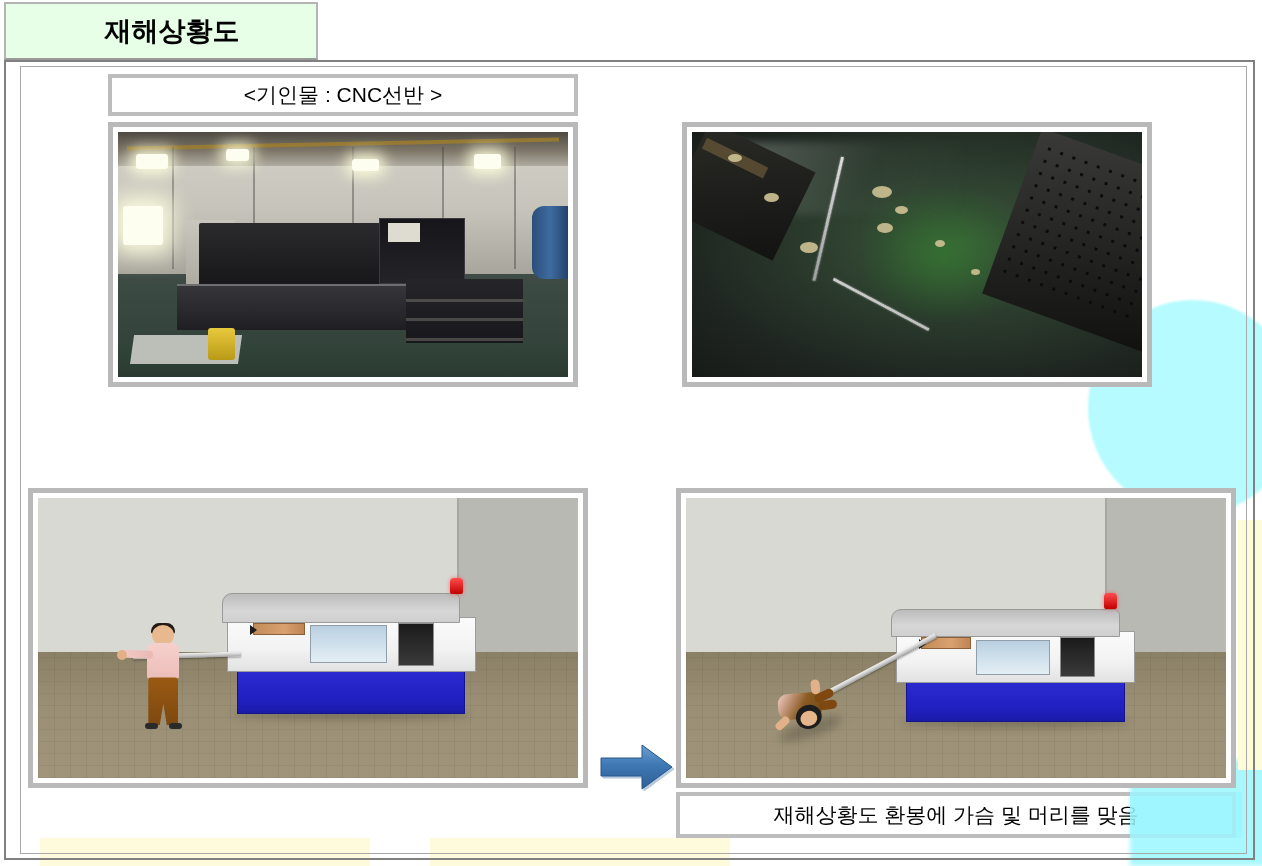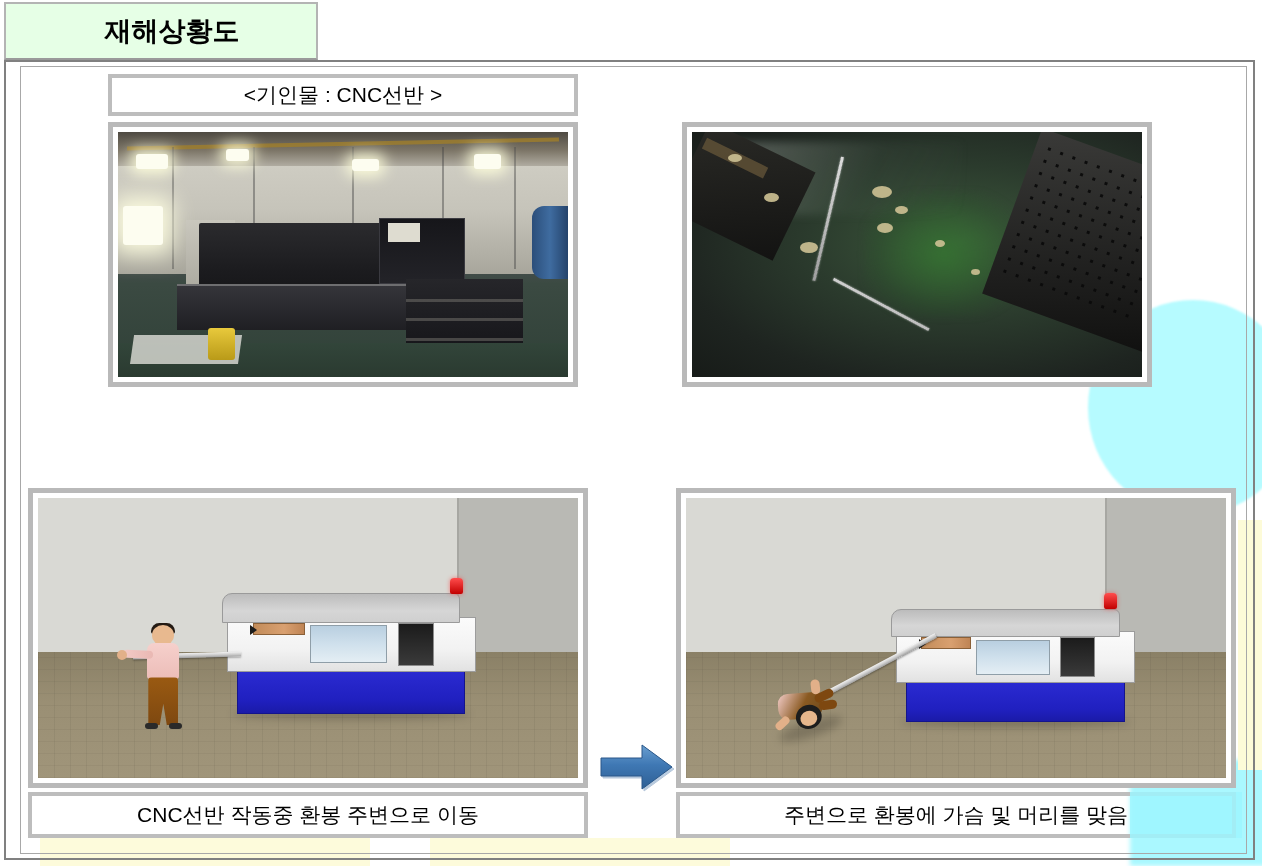--- a/index.html
+++ b/index.html
@@ -570,23 +570,20 @@
             <div class="arm" style="left:-20px; transform: rotate(3deg);"></div>
             <div class="hand" style="left:-26px; top:25px;"></div>
             <div class="legs"></div>
             <div class="shoe" style="left:2px;"></div>
             <div class="shoe" style="left:26px;"></div>
           </div>
         </div>
       </div>
     </div>
 
-    <div class="caption-box" style="left:28px; top:792px; width:560px; height:46px;">
-      <span class="txt">CNC선반 작동중 환봉 주변으로 이동</span>
-    </div>
 
     <div id="flow-arrow">
       <svg width="78" height="50" viewBox="0 0 78 50" xmlns="http://www.w3.org/2000/svg">
         <defs>
           <linearGradient id="arrGrad" x1="0" y1="0" x2="0" y2="1">
             <stop offset="0%" stop-color="#6a9fd0"></stop>
             <stop offset="45%" stop-color="#3f78b4"></stop>
             <stop offset="100%" stop-color="#2e5f94"></stop>
           </linearGradient>
         </defs>
@@ -628,17 +625,17 @@
             <div class="f-leg" style="left:50px; top:20px; width:20px; height:9px; transform: rotate(-8deg);"></div>
             <div class="f-leg" style="left:52px; top:30px; width:18px; height:9px; transform: rotate(10deg);"></div>
           </div>
         </div>
       </div>
     </div>
 
     <div class="cyan-highlight" style="left:1130px; top:792px; width:112px; height:46px;"></div>
 
     <div class="caption-box" style="left:676px; top:792px; width:560px; height:46px; background:transparent;">
-      <span class="txt">주변으로 환봉에 가슴 및 머리를 맞음</span>
+      <span class="txt">재해상황도 환봉에 가슴 및 머리를 맞음</span>
     </div>
 
   </div>
 </div>
 
 </body></html>

